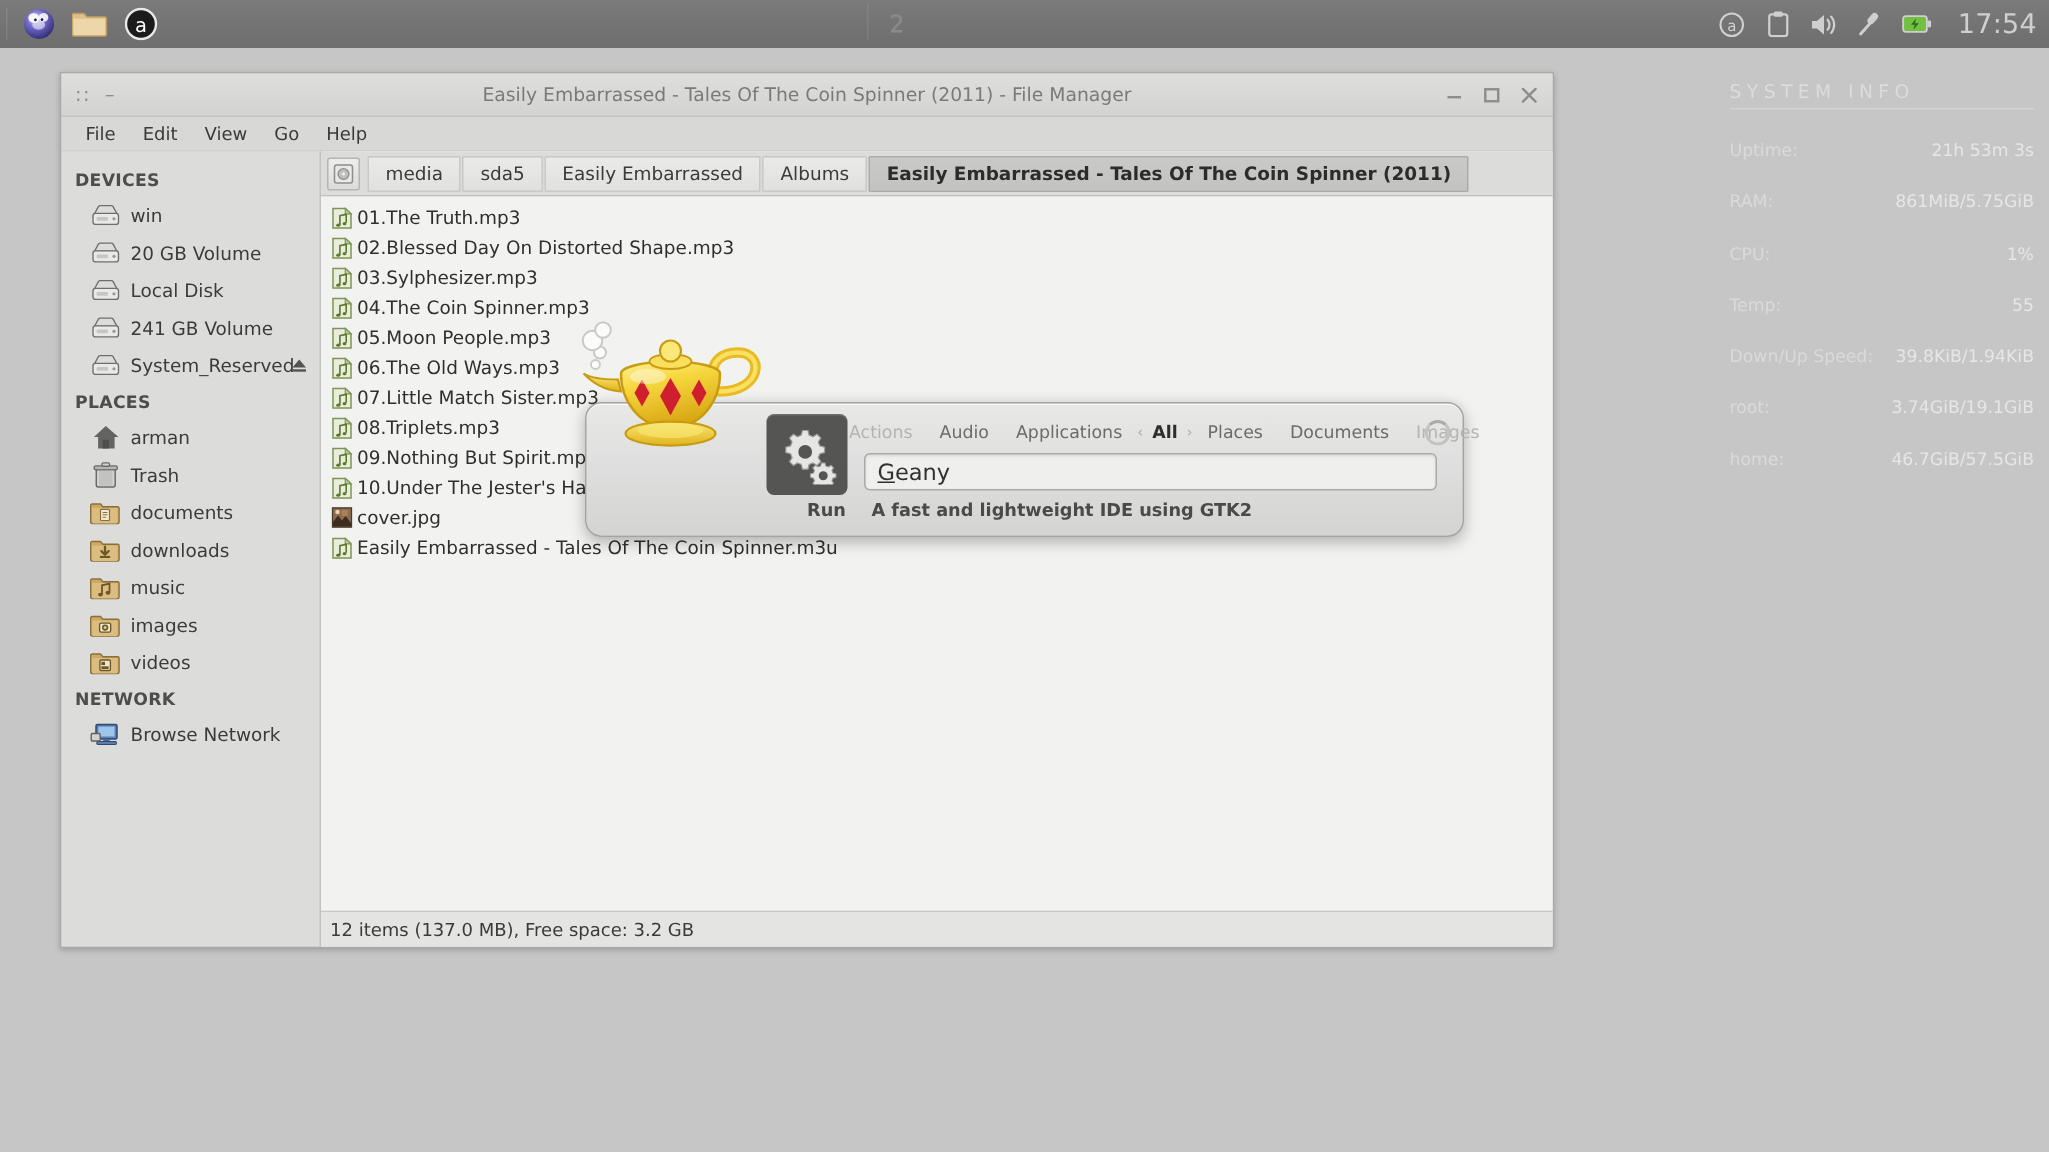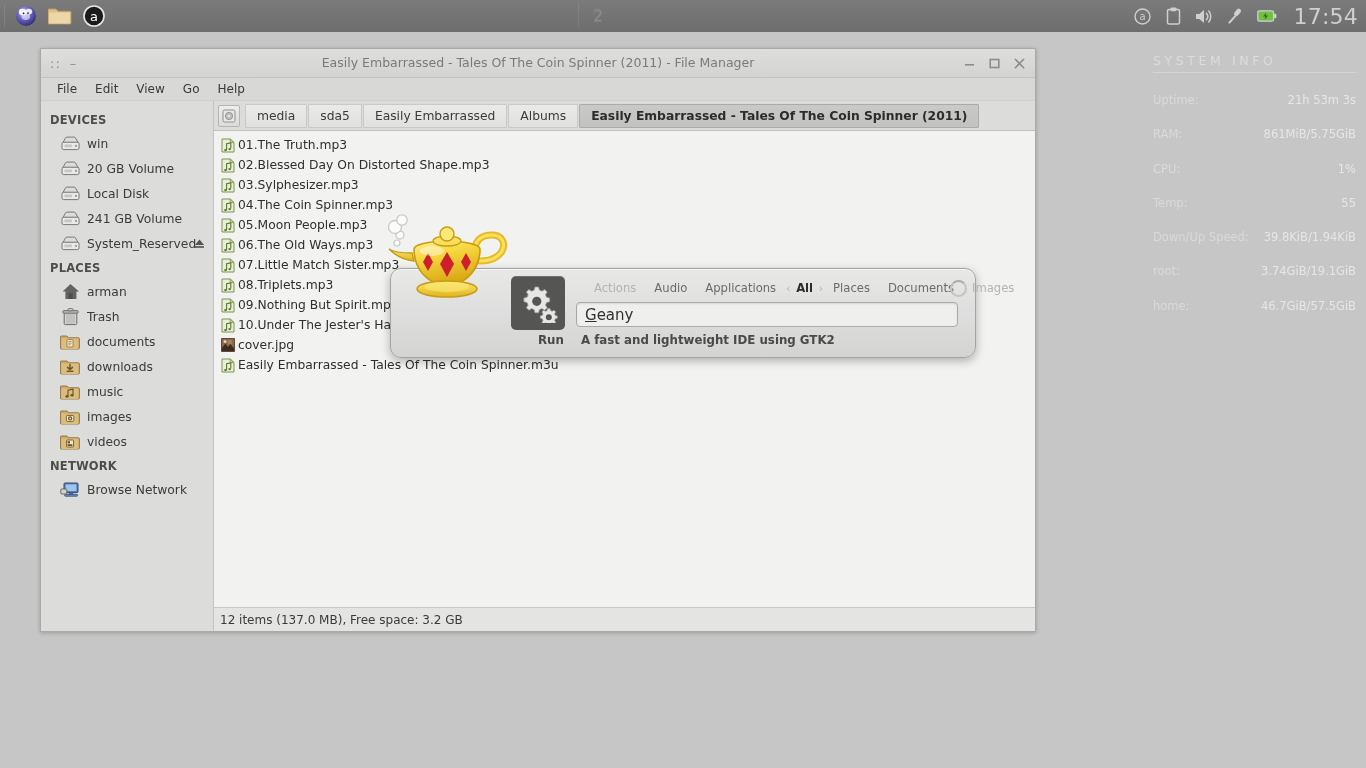--- a/index.html
+++ b/index.html
@@ -50,21 +50,21 @@
 
   #tray {
     position: absolute; right: 8px; top: 0; height: 32px;
     display: flex; align-items: center; gap: 11px;
   }
   .tray-icon {
     display: flex; align-items: center; justify-content: center;
     cursor: pointer; width: 20px; height: 20px;
   }
   #clock {
-    font-size: 22px; color: #cfcfcf; margin-left: 6px;
+    font-size: 18px; color: #cfcfcf; margin-left: 6px;
     letter-spacing: 0.2px; cursor: default;
   }
 
   
   #sysinfo {
     position: absolute; left: 1153px; top: 53px;
     width: 203px;
     color: #dadada;
     font-size: 11.5px;
     user-select: none;
@@ -233,21 +233,21 @@
     border-radius: 5px;
     display: flex; align-items: center; justify-content: center;
     box-shadow: inset 0 1px 0 rgba(255,255,255,0.16);
   }
   #syn-lamp {
     position: absolute; left: -15px; top: -68px;
     width: 150px; height: 135px;
     pointer-events: none;
   }
   #syn-cats {
-    position: absolute; left: 194px; top: 10px;
+    position: absolute; left: 166px; top: 10px;
     width: 392px; height: 18px;
     display: flex; align-items: center; gap: 0px;
     font-size: 11.6px;
     text-align: center;
   }
   .cat {
     color: #6b6b69; padding: 0 9px; cursor: pointer; white-space: nowrap;
   }
   .cat.dim { color: #b4b4b2; }
   .cat.active { color: #2e2e2c; font-weight: bold; padding: 0 5px;}

